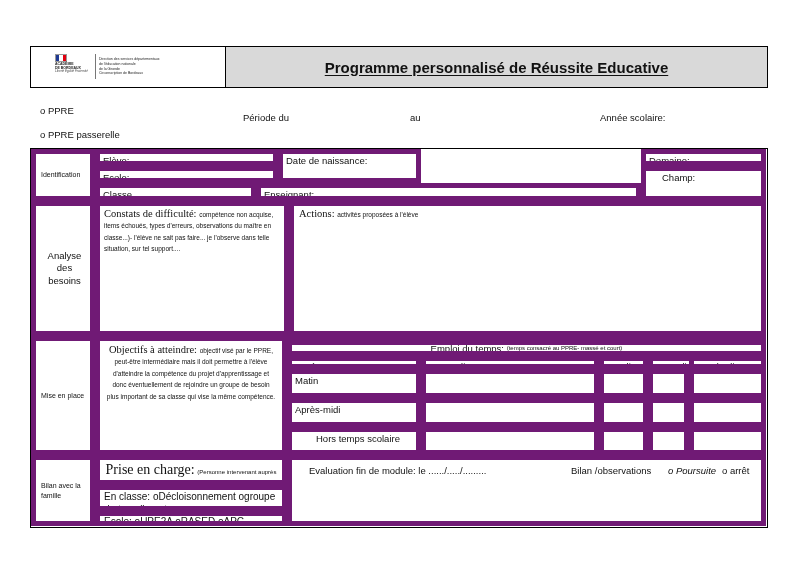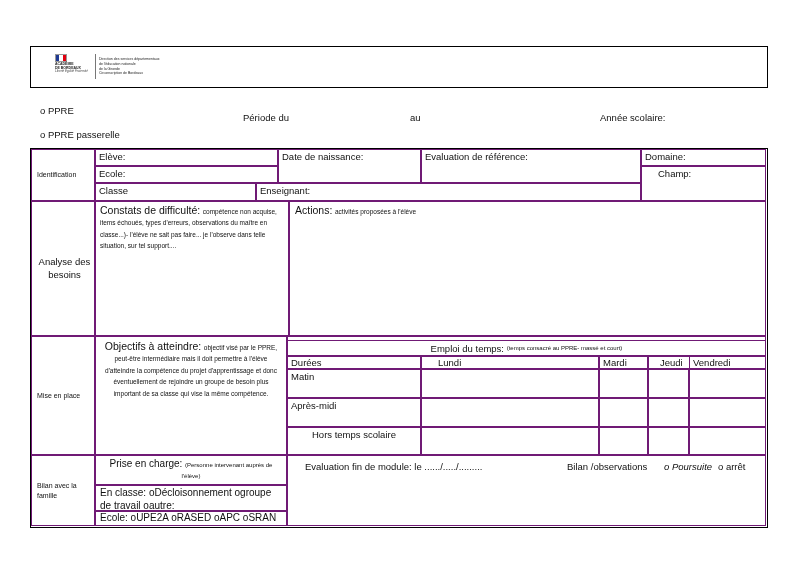--- a/index.html
+++ b/index.html
@@ -24,26 +24,26 @@
   .logo-right{display:flex;flex-direction:column;justify-content:center;}
   .logo-right div{font-size:3.5px;line-height:1.3;color:#222;}
 
   
   .opt{position:absolute;font-size:9.5px;}
   .toplabel{position:absolute;font-size:9.5px;}
 
   
   .tbl{position:absolute;left:30px;top:148px;width:738px;height:380px;
        border:1.5px solid #000;box-sizing:border-box;}
-  .cell{position:absolute;border:1px solid #701a75;box-sizing:border-box;background:#fff;
+  .cell{position:absolute;border:5px solid #701a75;box-sizing:border-box;background:#fff;
         font-size:9.5px;padding:1px 3px;overflow:hidden;}
   .seclabel{display:flex;align-items:center;font-size:7px;padding:1px 2px 1px 5px;line-height:1.3;}
   .centerlines{justify-content:center;text-align:center;}
   .big-label{font-size:9.5px;}
-  .heading{font-size:10.5px;}
+  .heading{font-size:10.5px;font-family:Liberation Serif, serif;}
   .small{font-size:6.5px;line-height:1.3;}
   .tiny-note{font-size:6px;}
   .center{text-align:center;}
   .emploi-header{display:flex;align-items:center;justify-content:center;}
   .indent{padding-left:24px;}
   .abs-txt{position:absolute;font-size:9.5px;white-space:nowrap;}
 </style>
 </head>
 <body>
 
@@ -60,34 +60,36 @@
         </div>
         <div class="logo-divider"></div>
         <div class="logo-right">
           <div>Direction des services départementaux</div>
           <div>de l'éducation nationale</div>
           <div>de la Gironde</div>
           <div>Circonscription de Bordeaux</div>
         </div>
       </div>
     </div>
+    <div class="title-pane">
+      <span class="doc-title">Programme personnalisé de Réussite Educative</span>
+    </div>
   </div>
 
   <div class="opt" style="left:40px;top:105px;">o PPRE</div>
   <div class="opt" style="left:40px;top:121px;margin-top:8px;">o PPRE passerelle</div>
   <div class="toplabel" style="left:243px;top:112px;">Période du</div>
   <div class="toplabel" style="left:410px;top:112px;">au</div>
   <div class="toplabel" style="left:600px;top:112px;">Année scolaire:</div>
 
   <div class="tbl">
 
     <div class="cell seclabel" style="left:0;top:0;width:64px;height:52px;">Identification</div>
     <div class="cell" style="left:64px;top:0;width:183px;height:17px;">Elève:</div>
     <div class="cell" style="left:247px;top:0;width:143px;height:34px;">Date de naissance:</div>
-    <div class="cell" style="left:390px;top:0;width:220px;height:34px;">Evaluation de référence:</div>
     <div class="cell" style="left:610px;top:0;width:125px;height:17px;">Domaine:</div>
     <div class="cell" style="left:64px;top:17px;width:183px;height:17px;">Ecole:</div>
     <div class="cell" style="left:610px;top:17px;width:125px;height:35px;padding-left:16px;">Champ:</div>
     <div class="cell" style="left:64px;top:34px;width:161px;height:18px;">Classe</div>
     <div class="cell" style="left:225px;top:34px;width:385px;height:18px;">Enseignant:</div>
 
     <div class="cell seclabel centerlines big-label" style="left:0;top:52px;width:64px;height:135px;">Analyse des besoins</div>
     <div class="cell" style="left:64px;top:52px;width:194px;height:135px;padding:2px 4px;">
       <span class="heading">Constats de difficulté:</span>
       <span class="small">compétence non acquise, items échoués, types d'erreurs, observations du maître en classe...)- l'élève ne sait pas faire... je l'observe dans telle situation, sur tel support....</span>
@@ -126,21 +128,21 @@
     <div class="cell" style="left:658px;top:249px;width:77px;height:29px;"></div>
 
     <div class="cell indent" style="left:256px;top:278px;width:134px;height:28px;">Hors temps scolaire</div>
     <div class="cell" style="left:390px;top:278px;width:178px;height:28px;"></div>
     <div class="cell" style="left:568px;top:278px;width:49px;height:28px;"></div>
     <div class="cell" style="left:617px;top:278px;width:41px;height:28px;"></div>
     <div class="cell" style="left:658px;top:278px;width:77px;height:28px;"></div>
 
     <div class="cell seclabel" style="left:0;top:306px;width:64px;height:71px;">Bilan avec la famille</div>
     <div class="cell center" style="left:64px;top:306px;width:192px;height:30px;padding:2px 4px;">
-      <span class="heading" style="font-size:10px;">Prise en charge:</span>
+      <span class="heading" style="font-size:14px;">Prise en charge:</span>
       <span class="tiny-note">(Personne intervenant auprès de l'élève)</span>
     </div>
     <div class="cell" style="left:64px;top:336px;width:192px;height:26px;font-size:10px;line-height:1.25;padding:1px 4px;">En classe: oDécloisonnement ogroupe de travail oautre:</div>
     <div class="cell" style="left:64px;top:362px;width:192px;height:15px;font-size:10px;padding:0 4px;">Ecole: oUPE2A  oRASED oAPC oSRAN</div>
 
     <div class="cell" style="left:256px;top:306px;width:479px;height:71px;padding:0;">
       <span class="abs-txt" style="left:17px;top:5px;">Evaluation fin de module: le ....../...../.........</span>
       <span class="abs-txt" style="left:279px;top:5px;">Bilan /observations</span>
       <span class="abs-txt" style="left:376px;top:5px;font-style:italic;">o Poursuite</span>
       <span class="abs-txt" style="left:430px;top:5px;">o arrêt</span>

